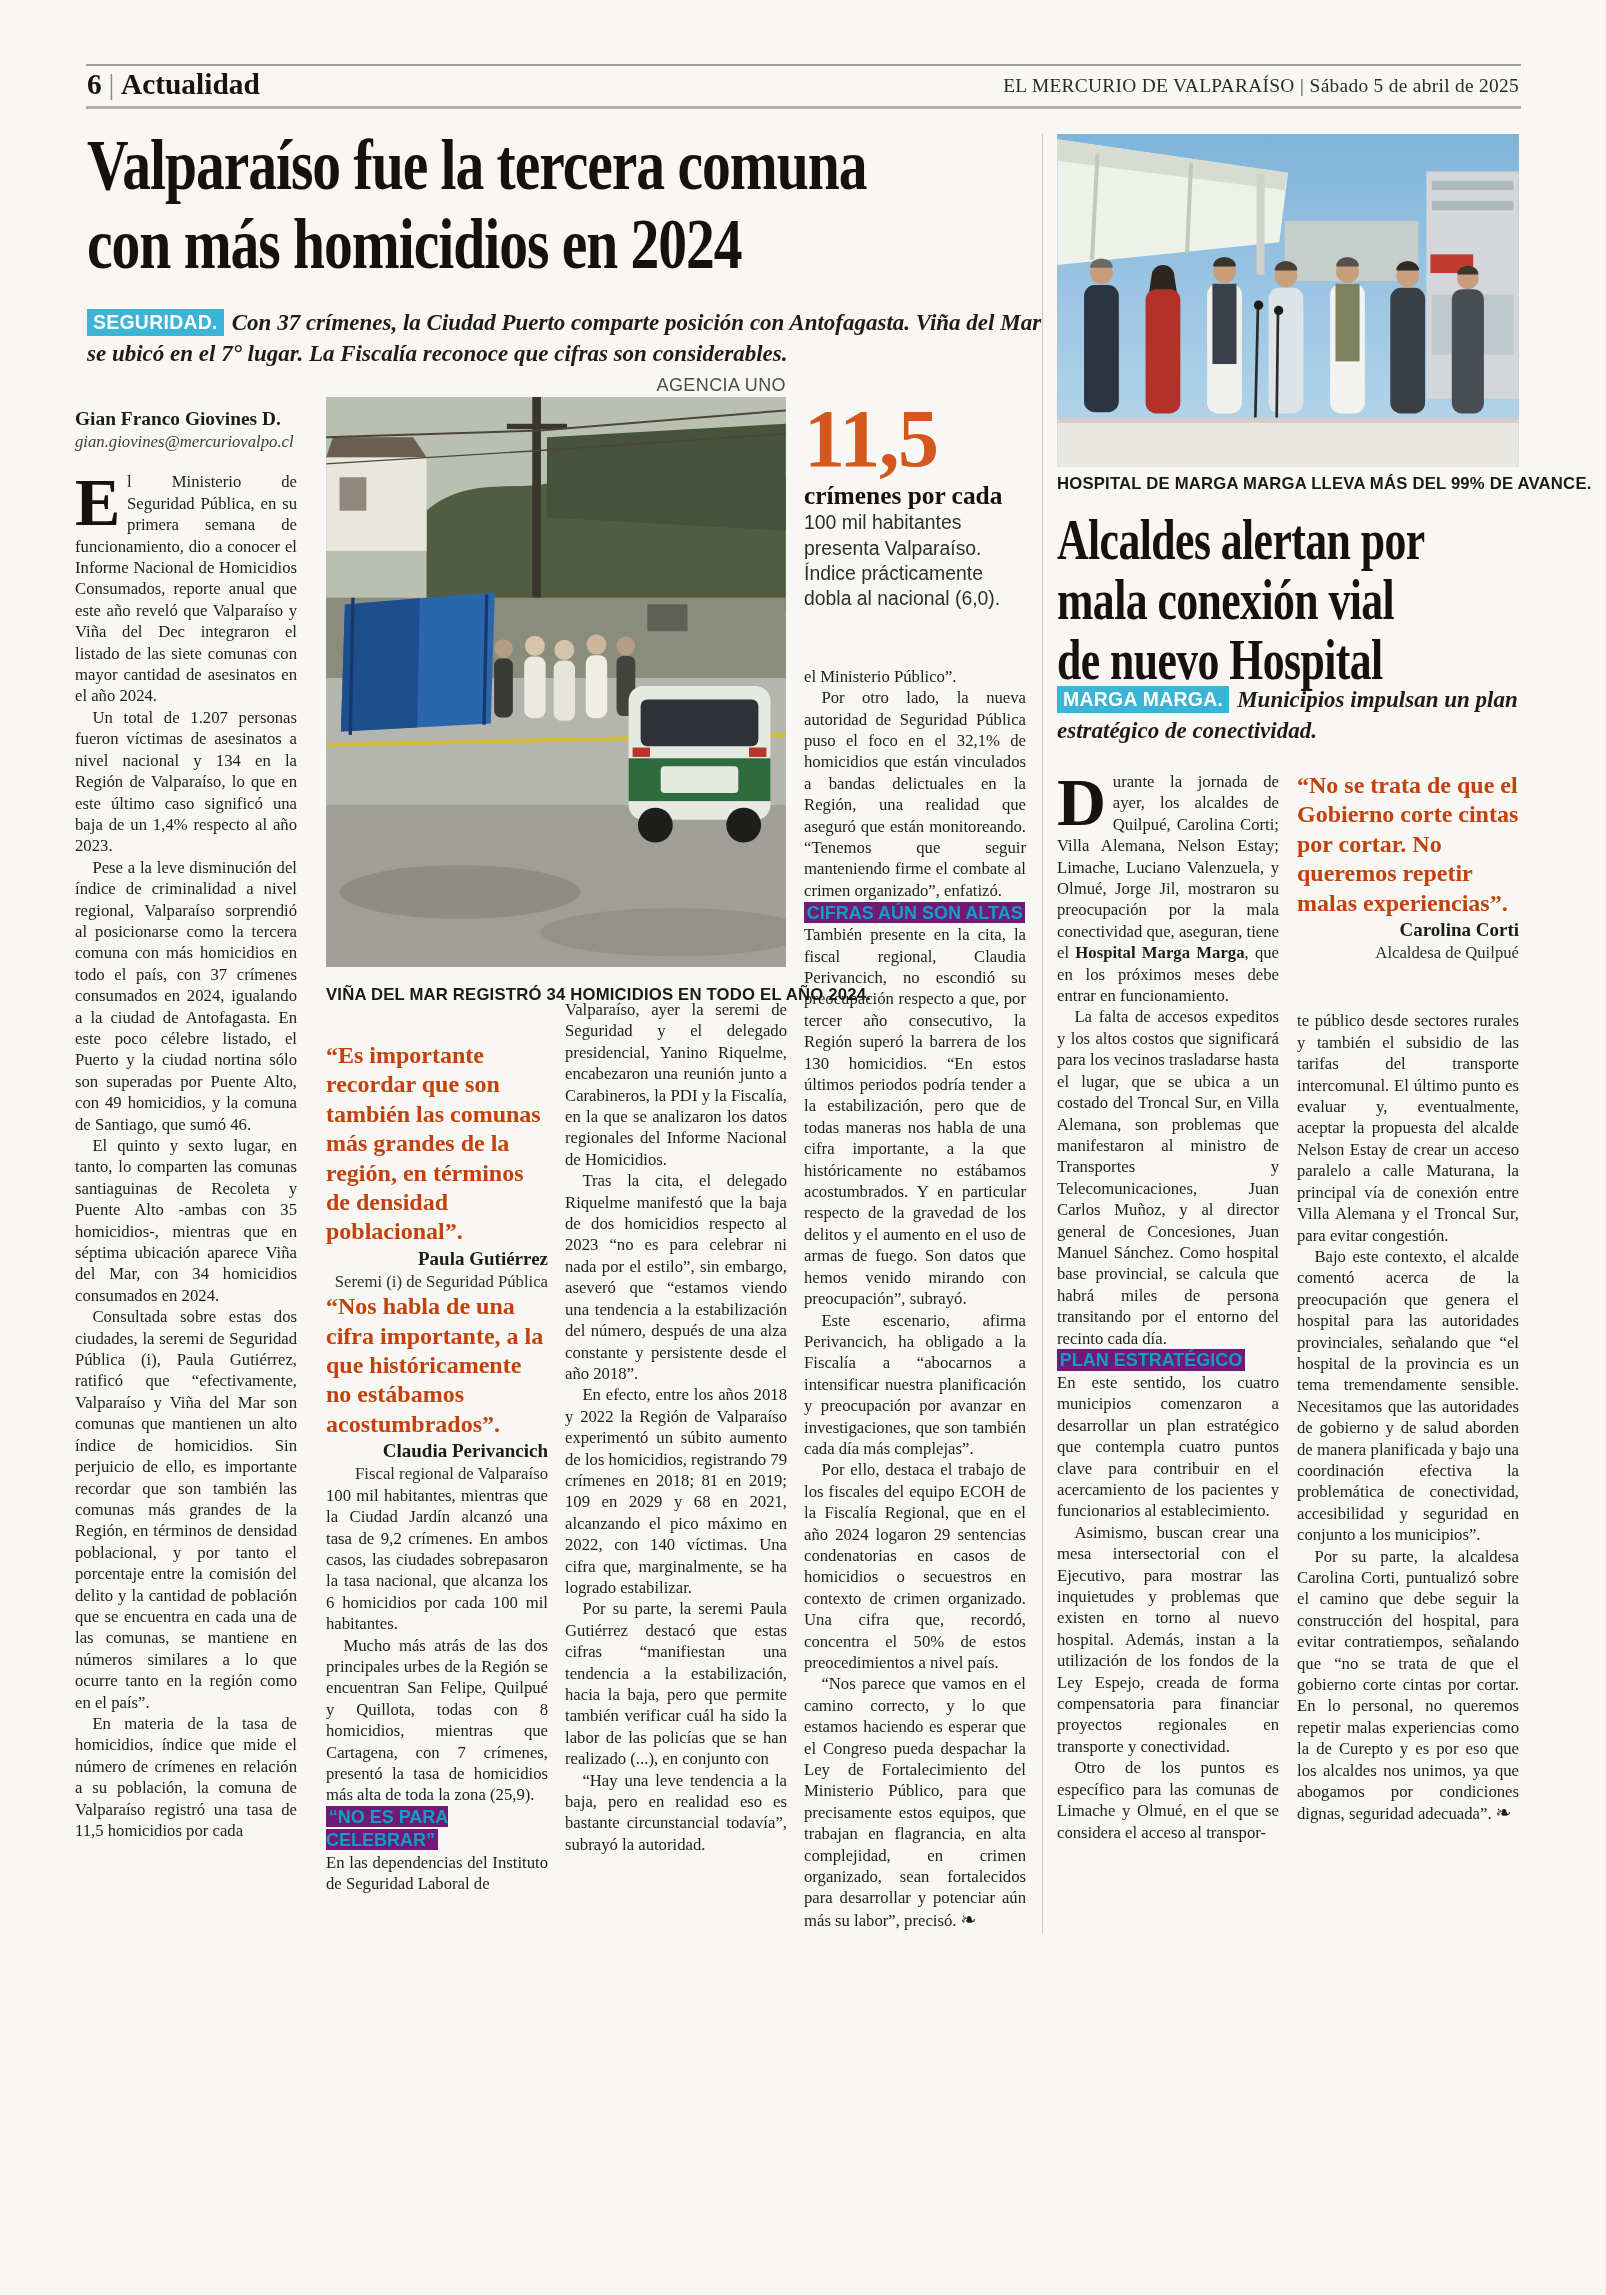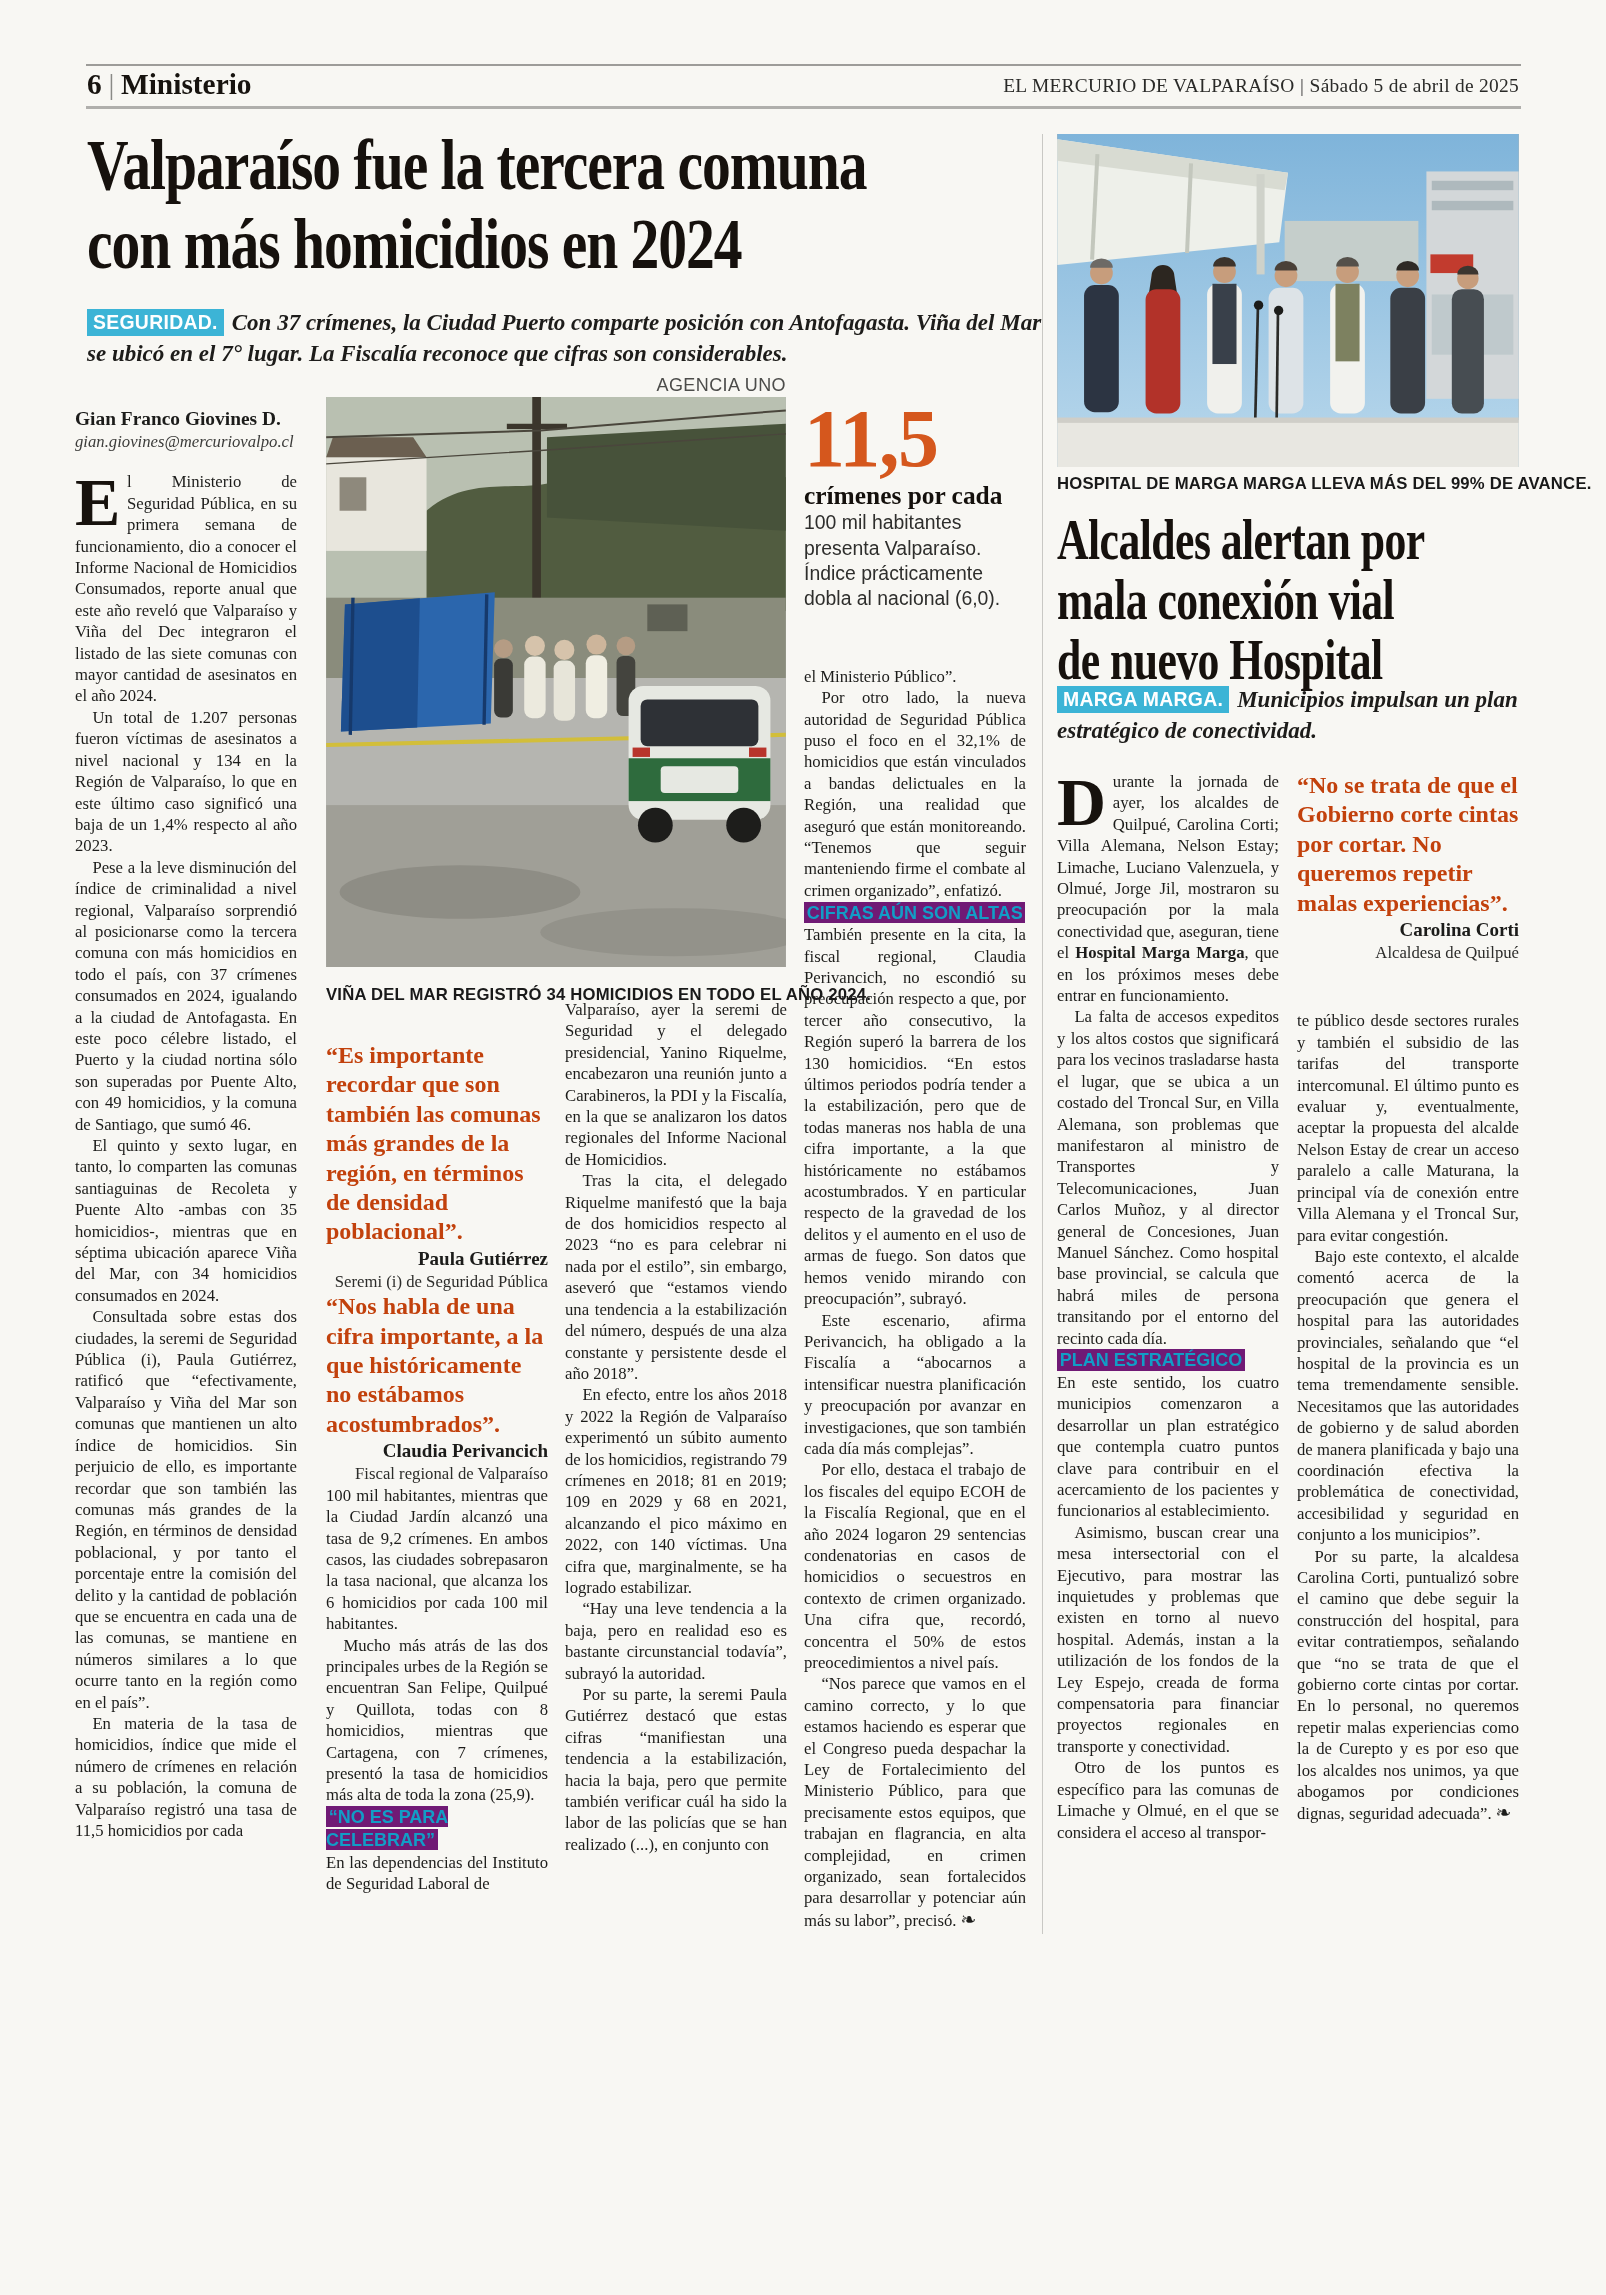--- a/index.html
+++ b/index.html
@@ -60,21 +60,21 @@
   .photo{position:absolute;overflow:hidden;background:#b5b5b0;}
   .photo svg{display:block;}
 </style>
 </head>
 <body>
 
 <div class="page">
 
   <div class="rule-thin" style="top:64px;"></div>
   <div class="hdr-left">
-    <span>6</span><span class="sep">|</span><span>Ministerio</span>
+    <span>6</span><span class="sep">|</span><span>Actualidad</span>
   </div>
   <div class="hdr-right">
     <span>EL MERCURIO DE VALPARAÍSO</span><span class="sep">|</span><span>Sábado 5 de abril de 2025</span>
   </div>
   <div class="rule-thick" style="top:106px;"></div>
 
   <section>
     <h1 class="abs headline-main" style="left:87px;top:126px;margin:0;">
       <div class="hl-line">Valparaíso fue la tercera comuna</div>
       <div class="hl-line">con más homicidios en 2024</div>
@@ -152,22 +152,22 @@
       <p>100 mil habitantes, mientras que la Ciudad Jardín alcanzó una tasa de 9,2 crímenes. En ambos casos, las ciudades sobrepasaron la tasa nacional, que alcanza los 6 homicidios por cada 100 mil habitantes.</p>
       <p class="ind">Mucho más atrás de las dos principales urbes de la Región se encuentran San Felipe, Quilpué y Quillota, todas con 8 homicidios, mientras que Cartagena, con 7 crímenes, presentó la tasa de homicidios más alta de toda la zona (25,9).</p>
       <p class="subhead"><span>“NO ES PARA CELEBRAR”</span></p>
       <p>En las dependencias del Instituto de Seguridad Laboral de</p>
     </div>
 
     <div class="col" style="left:565px;top:999px;">
       <p>Valparaíso, ayer la seremi de Seguridad y el delegado presidencial, Yanino Riquelme, encabezaron una reunión junto a Carabineros, la PDI y la Fiscalía, en la que se analizaron los datos regionales del Informe Nacional de Homicidios.</p>
       <p class="ind">Tras la cita, el delegado Riquelme manifestó que la baja de dos homicidios respecto al 2023 “no es para celebrar ni nada por el estilo”, sin embargo, aseveró que “estamos viendo una tendencia a la estabilización del número, después de una alza constante y persistente desde el año 2018”.</p>
       <p class="ind">En efecto, entre los años 2018 y 2022 la Región de Valparaíso experimentó un súbito aumento de los homicidios, registrando 79 crímenes en 2018; 81 en 2019; 109 en 2029 y 68 en 2021, alcanzando el pico máximo en 2022, con 140 víctimas. Una cifra que, marginalmente, se ha logrado estabilizar.</p>
+      <p class="ind">Por su parte, la seremi Paula Gutiérrez destacó que estas cifras “manifiestan una tendencia a la estabilización, hacia la baja, pero que permite también verificar cuál ha sido la labor de las policías que se han realizado (...), en conjunto con</p>
       <p class="ind">“Hay una leve tendencia a la baja, pero en realidad eso es bastante circunstancial todavía”, subrayó la autoridad.</p>
-      <p class="ind">Por su parte, la seremi Paula Gutiérrez destacó que estas cifras “manifiestan una tendencia a la estabilización, hacia la baja, pero que permite también verificar cuál ha sido la labor de las policías que se han realizado (...), en conjunto con</p>
     </div>
 
     <div class="col" style="left:804px;top:402px;">
       <div class="stat-num">11,5</div>
       <div class="stat-txt" style="margin-bottom:54px;"><b>crímenes por cada</b><span> 100 mil habitantes presenta Valparaíso. Índice prácticamente dobla al nacional (6,0).</span></div>
       <p>el Ministerio Público”.</p>
       <p class="ind">Por otro lado, la nueva autoridad de Seguridad Pública puso el foco en el 32,1% de homicidios que están vinculados a bandas delictuales en la Región, una realidad que aseguró que están monitoreando. “Tenemos que seguir manteniendo firme el combate al crimen organizado”, enfatizó.</p>
       <p class="subhead"><span>CIFRAS AÚN SON ALTAS</span></p>
       <p>También presente en la cita, la fiscal regional, Claudia Perivancich, no escondió su preocupación respecto a que, por tercer año consecutivo, la Región superó la barrera de los 130 homicidios. “En estos últimos periodos podría tender a la estabilización, pero que de todas maneras nos habla de una cifra importante, a la que históricamente no estábamos acostumbrados. Y en particular respecto de la gravedad de los delitos y el aumento en el uso de armas de fuego. Son datos que hemos venido mirando con preocupación”, subrayó.</p>
       <p class="ind">Este escenario, afirma Perivancich, ha obligado a la Fiscalía a “abocarnos a intensificar nuestra planificación y preocupación por avanzar en investigaciones, que son también cada día más complejas”.</p>

